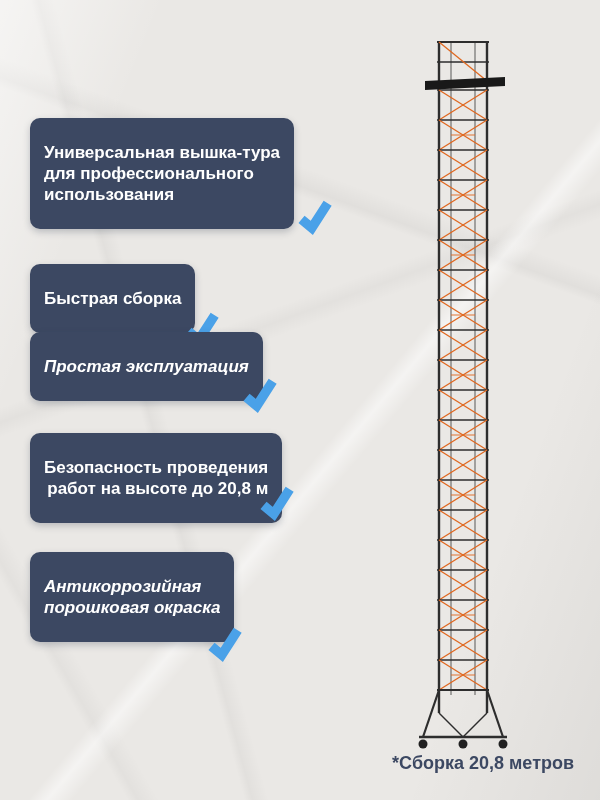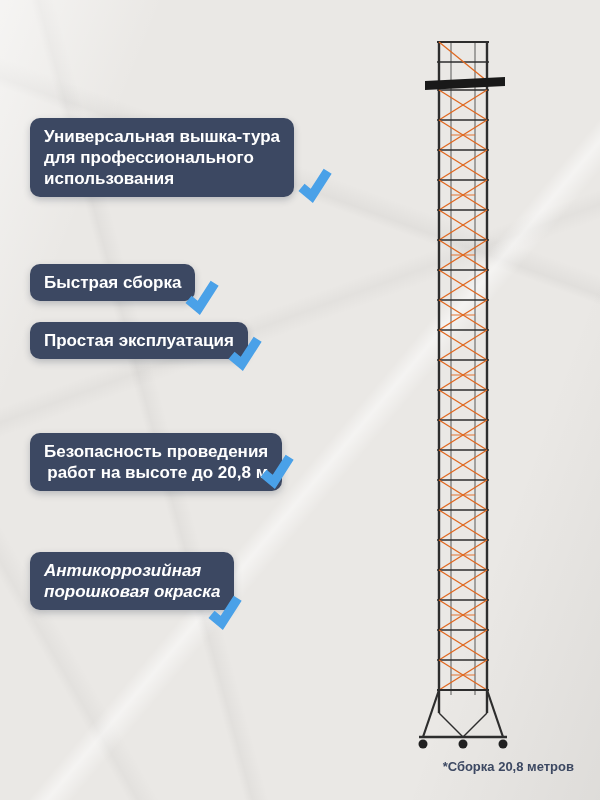--- a/index.html
+++ b/index.html
@@ -18,35 +18,35 @@
       linear-gradient(20deg, transparent 70%, rgba(0,0,0,.04) 71%, transparent 73%),
       linear-gradient(160deg, transparent 40%, rgba(0,0,0,.03) 41.5%, transparent 43%),
       linear-gradient(60deg, transparent 12%, rgba(0,0,0,.03) 13%, transparent 15%),
       #eae8e5;
   }
   .feature{position:absolute;left:30px;}
   .badge{
     display:inline-block;
     background:#3c4862;color:#ffffff;
     font-weight:bold;font-size:17px;line-height:1.24;
-    padding:8px 14px;border-radius:10px;
+    padding:24px 14px;border-radius:10px;
     white-space:pre-line;
     box-shadow:0 3px 7px rgba(40,50,70,.25);
   }
   .check{position:absolute;width:38px;height:38px;transform:rotate(-5deg);}
   .check svg{display:block;}
   .f1{top:118px;}  .f1 .check{right:-40px;bottom:-6px;}
   .f2{top:264px;}  .f2 .check{right:-26px;bottom:-14px;}
-  .f3{top:322px;}  .f3 .check{right:-16px;bottom:-12px;}
+  .f3{top:332px;font-style:italic;}  .f3 .check{right:-16px;bottom:-12px;}
   .f4{top:433px;text-align:right;}  .f4 .check{right:-14px;bottom:2px;}
   .f5{top:552px;font-style:italic;}  .f5 .check{right:-10px;bottom:-20px;}
   .tower{position:absolute;left:413px;top:35px;width:100px;height:730px;}
   .footnote{
     position:absolute;right:26px;bottom:26px;
-    color:#3c4862;font-size:13px;font-weight:bold;
+    color:#3c4862;font-size:18px;font-weight:bold;
   }
 </style>
 </head>
 <body>
 
 <div class="bg"></div>
 
 <div class="feature f1">
   <div class="badge">Универсальная вышка-тура
 для профессионального

